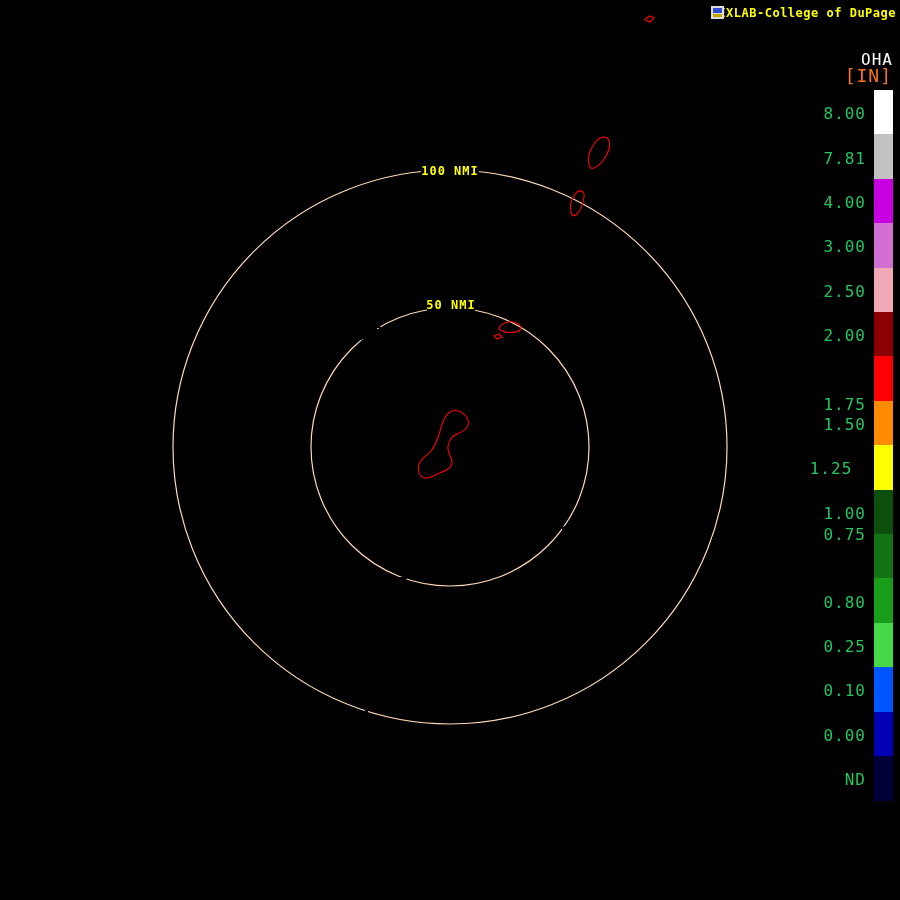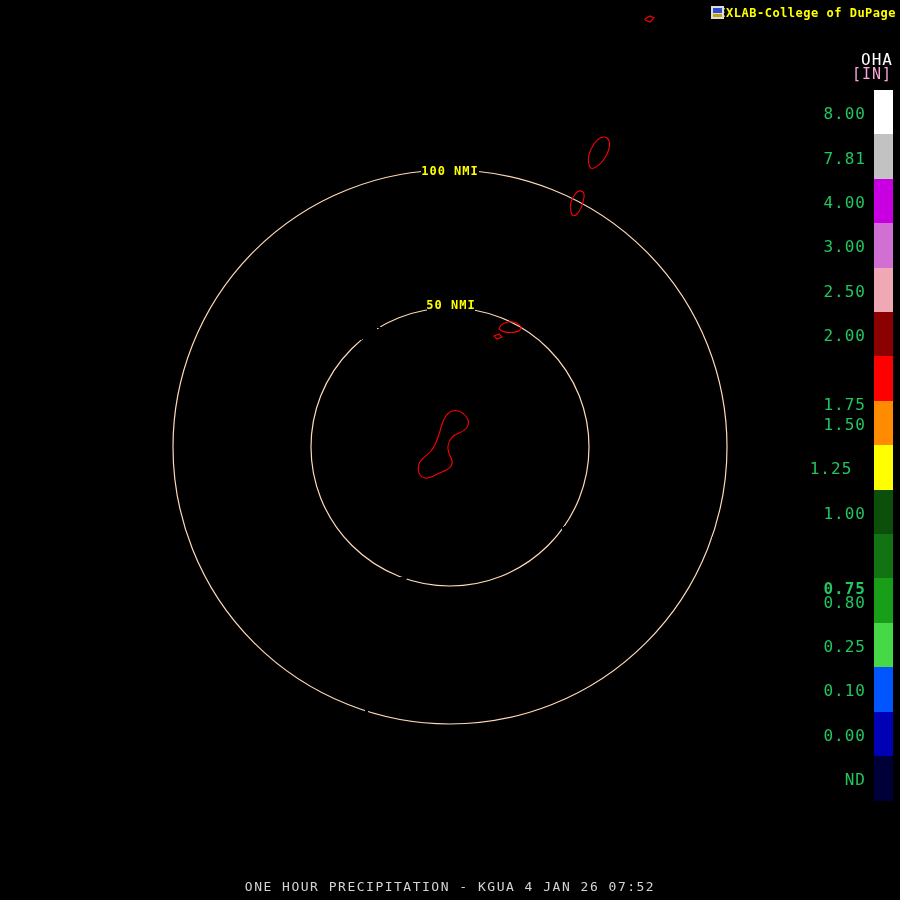--- a/index.html
+++ b/index.html
@@ -2,21 +2,21 @@
 <html><head>
 <meta charset="utf-8">
 <style>
   html,body{margin:0;padding:0;background:#000;}
   .screen{position:relative;width:900px;height:900px;background:#000;overflow:hidden;
           font-family:"DejaVu Sans Mono", monospace;}
   svg{position:absolute;left:0;top:0;}
   .attribution{position:absolute;top:6px;right:4px;display:flex;align-items:center;gap:5px;
                color:#ffff00;font-size:12px;letter-spacing:0.5px;font-weight:bold;}
   .legend-title{position:absolute;right:7px;top:50px;color:#ffffff;font-size:16px;letter-spacing:1px;}
-  .legend-units{position:absolute;right:8px;top:65px;color:#f9a8d4;font-size:15px;letter-spacing:1px;text-align:center;}
+  .legend-units{position:absolute;right:8px;top:65px;color:#f97316;font-size:18px;letter-spacing:1px;text-align:center;}
   .legend-seg{position:absolute;left:874px;width:19px;}
   .legend-label{position:absolute;right:34px;width:70px;text-align:right;color:#22c55e;
                 font-size:16px;letter-spacing:1px;}
   .caption{position:absolute;bottom:6px;left:50%;transform:translateX(-50%);white-space:nowrap;
            color:#d4d4d4;font-size:13px;letter-spacing:1.5px;}
   .ring-label{font-family:"DejaVu Sans Mono",monospace;font-size:12px;font-weight:bold;}
 </style>
 </head>
 <body>
 
@@ -235,28 +235,27 @@
       <div class="legend-label" style="top: 326.2px;">2.00</div>
       <div class="legend-seg" style="top: 356.4px; height: 45px; background: rgb(255, 0, 0);"></div>
       <div class="legend-label" style="top: 370.6px; margin-top: 24px;">1.75</div>
       <div class="legend-seg" style="top: 400.8px; height: 45px; background: rgb(255, 140, 0);"></div>
       <div class="legend-label" style="top: 415px;">1.50</div>
       <div class="legend-seg" style="top: 445.2px; height: 45px; background: rgb(255, 255, 0);"></div>
       <div class="legend-label" style="top: 459.4px; text-align: center;">1.25</div>
       <div class="legend-seg" style="top: 489.6px; height: 45px; background: rgb(11, 79, 11);"></div>
       <div class="legend-label" style="top: 503.8px;">1.00</div>
       <div class="legend-seg" style="top: 534px; height: 45px; background: rgb(17, 115, 17);"></div>
-      <div class="legend-label" style="top: 579px; font-weight: bold;">0.75</div>
+      <div class="legend-label" style="top: 525px;">0.75</div>
       <div class="legend-seg" style="top: 578.4px; height: 45px; background: rgb(24, 158, 24);"></div>
       <div class="legend-label" style="top: 592.6px;">0.80</div>
       <div class="legend-seg" style="top: 622.8px; height: 45px; background: rgb(70, 216, 70);"></div>
       <div class="legend-label" style="top: 637px;">0.25</div>
       <div class="legend-seg" style="top: 667.2px; height: 45px; background: rgb(0, 85, 255);"></div>
       <div class="legend-label" style="top: 681.4px;">0.10</div>
       <div class="legend-seg" style="top: 711.6px; height: 45px; background: rgb(0, 0, 180);"></div>
       <div class="legend-label" style="top: 725.8px;">0.00</div>
       <div class="legend-seg" style="top: 756px; height: 45px; background: rgb(0, 0, 56);"></div>
       <div class="legend-label" style="top: 770.2px;">ND</div>
     </div>
 
-  <div class="caption">ONE HOUR PRECIPITATION - KGUA 4 JAN 26 07:52</div>
 
 </div>
 
 </body></html>

